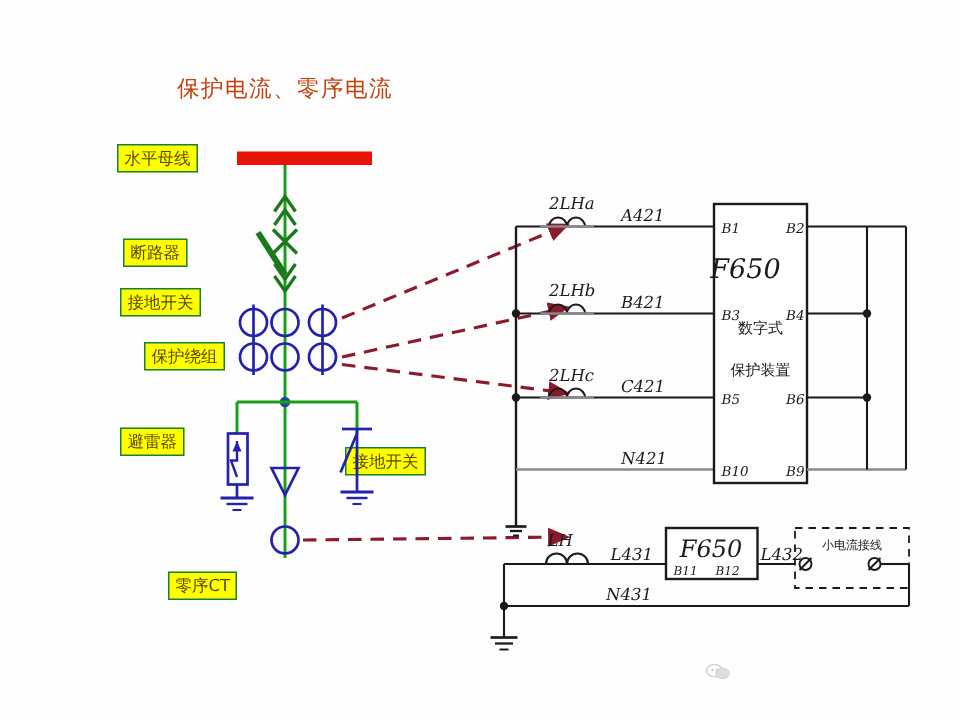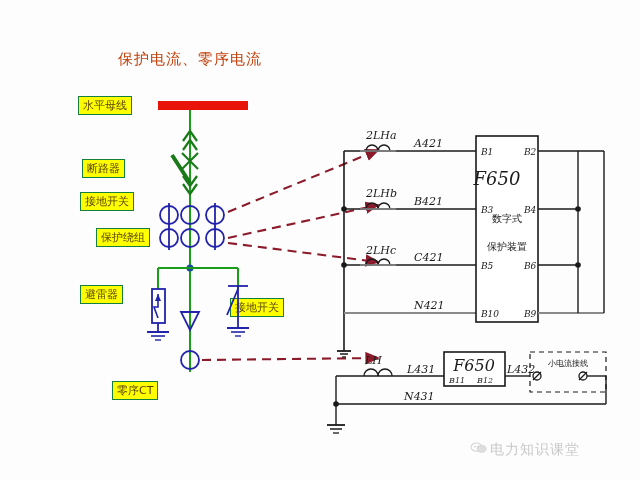--- a/index.html
+++ b/index.html
@@ -285,15 +285,14 @@
   </svg>
 
   <div class="wm-icon">
     <svg viewBox="0 0 20 18" width="18" height="16">
       <ellipse cx="7" cy="8" rx="6" ry="4.6" fill="none" stroke="#d4d4d4" stroke-width="1.2"></ellipse>
       <ellipse cx="13" cy="10" rx="5" ry="3.8" fill="#dedede" stroke="#d4d4d4" stroke-width="1"></ellipse>
       <circle cx="5.5" cy="7.5" r="0.9" fill="#c8c8c8"></circle>
       <circle cx="9" cy="7.5" r="0.9" fill="#c8c8c8"></circle>
     </svg>
   </div>
-  <div class="wm">电力知识课堂</div>
 
 </div>
 
 </body></html>

